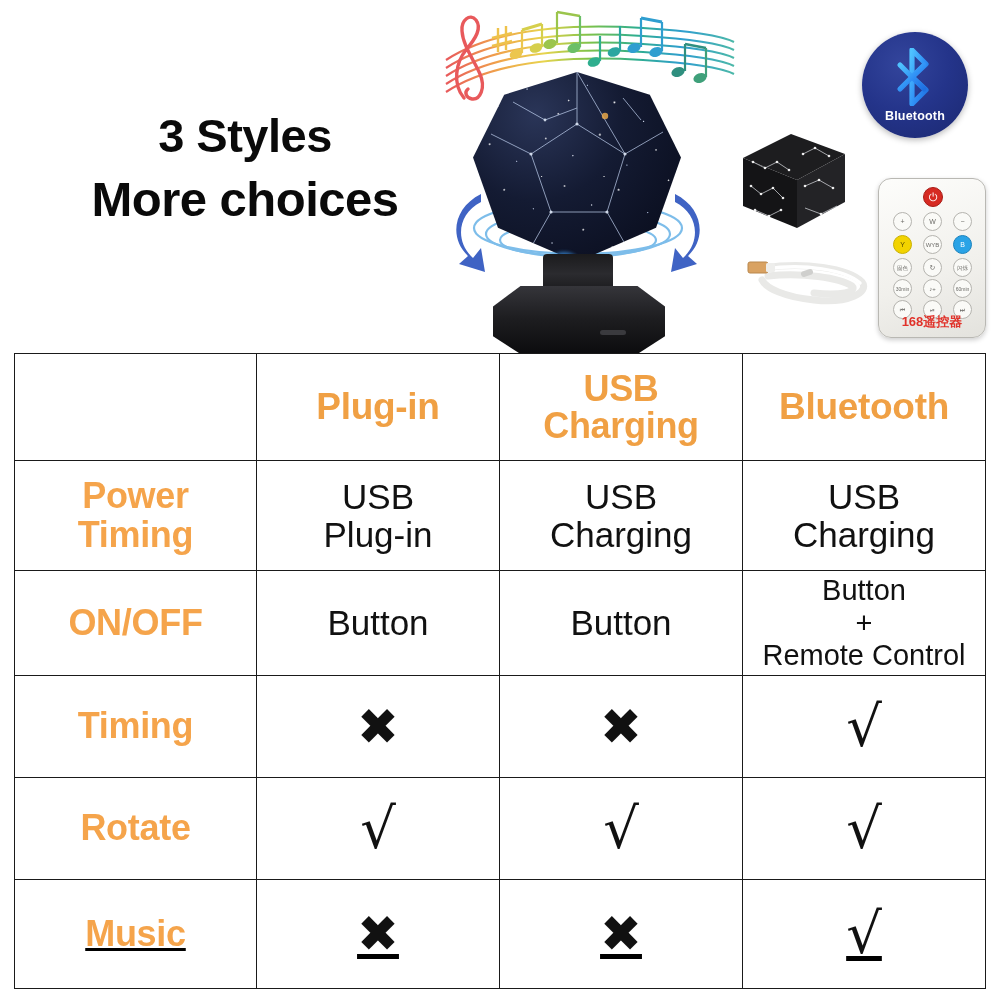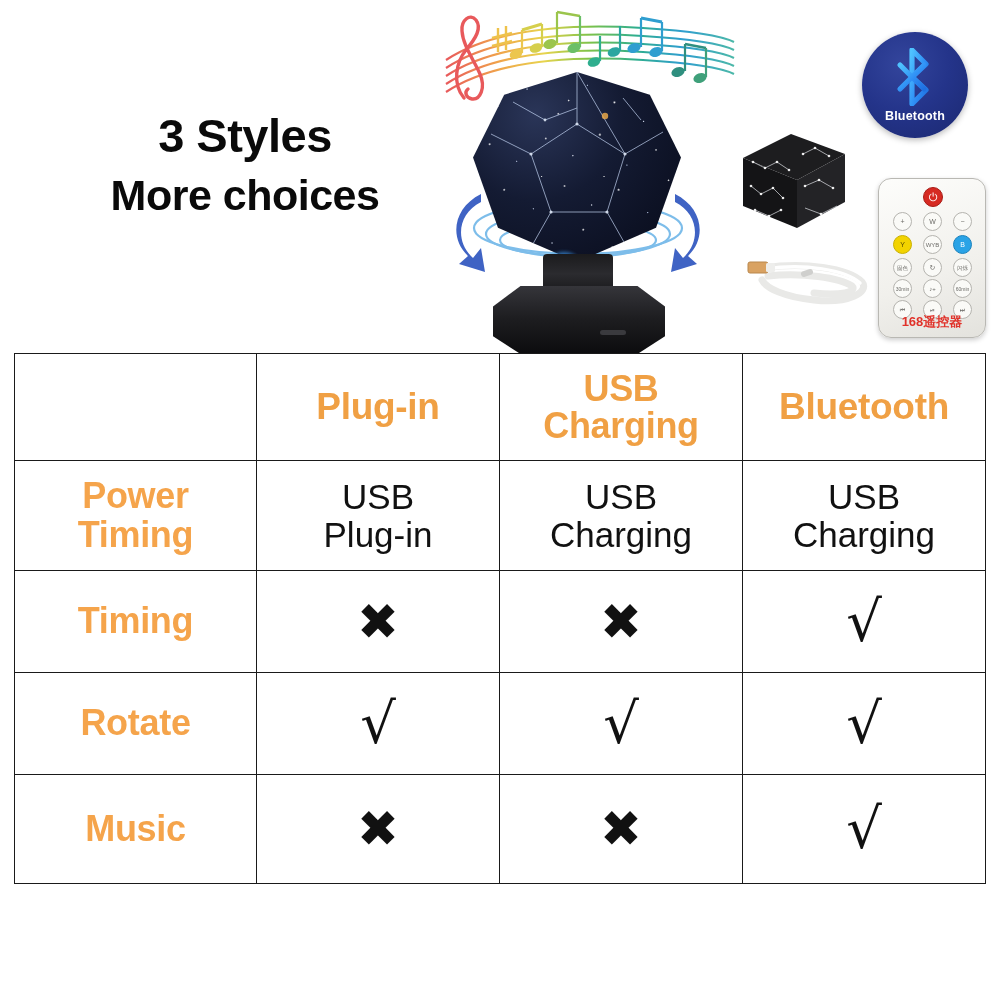--- a/index.html
+++ b/index.html
@@ -13,21 +13,21 @@
 
   
   .hero { position:absolute; left:0; top:0; width:1000px; height:355px; }
 
   .headline {
     position:absolute; left:55px; top:105px; width:380px;
     color:#0a0a0a; font-weight:bold; font-size:47px; line-height:1.32;
     letter-spacing:-0.5px; text-align:center;
   }
   .headline .l1 { display:block; }
-  .headline .l2 { display:block; font-size:43px; }
+  .headline .l2 { display:block; font-size:49px; }
 
   
   .music { position:absolute; left:428px; top:-2px; width:310px; height:110px; }
 
   
   .lamp { position:absolute; left:455px; top:72px; width:245px; height:280px; }
   .globe {
     position:absolute; left:18px; top:0; width:208px; height:190px;
     background:
       radial-gradient(circle at 30% 22%, #2a3558 0%, #141b33 42%, #070a18 100%);
@@ -141,21 +141,21 @@
     text-align:center; vertical-align:middle;
     padding:2px 4px;
   }
   .c-label { width:242px; }
   .c-col   { width:243px;margin-left:28px; }
 
   .r-head td { height:107px; }
   .r-power td { height:110px; }
   .r-onoff td { height:105px; }
   .r-mark td { height:102px; }
-  .r-mark-last td { height:109px; }
+  .r-mark-last td { height:109px;text-decoration:underline; }
 
   .hdr-orange {
     color:#f0a044; font-weight:bold; font-size:37px; line-height:1.03;
     letter-spacing:-0.3px;
   }
   .hdr-orange.two { font-size:36px; }
   .row-label {
     color:#f5a44b; font-weight:bold; font-size:36px; line-height:1.06;
     letter-spacing:-0.3px;
   }
@@ -406,20 +406,36 @@
         <td class="c-col">
           <div class="cell-text">USB</div>
           <div class="cell-text">Charging</div>
         </td>
         <td class="c-col">
           <div class="cell-text">USB</div>
           <div class="cell-text">Charging</div>
         </td>
       </tr>
 
+      <tr class="r-onoff">
+        <td class="c-label">
+          <div class="row-label">ON/OFF</div>
+        </td>
+        <td class="c-col">
+          <div class="cell-text">Button</div>
+        </td>
+        <td class="c-col">
+          <div class="cell-text">Button</div>
+        </td>
+        <td class="c-col">
+          <div class="cell-text small">Button</div>
+          <div class="cell-text small plus">+</div>
+          <div class="cell-text small">Remote Control</div>
+        </td>
+      </tr>
 
       <tr class="r-mark">
         <td class="c-label">
           <div class="row-label">Timing</div>
         </td>
         <td class="c-col">
           <div class="mark-cross">✖</div>
         </td>
         <td class="c-col">
           <div class="mark-cross">✖</div>

